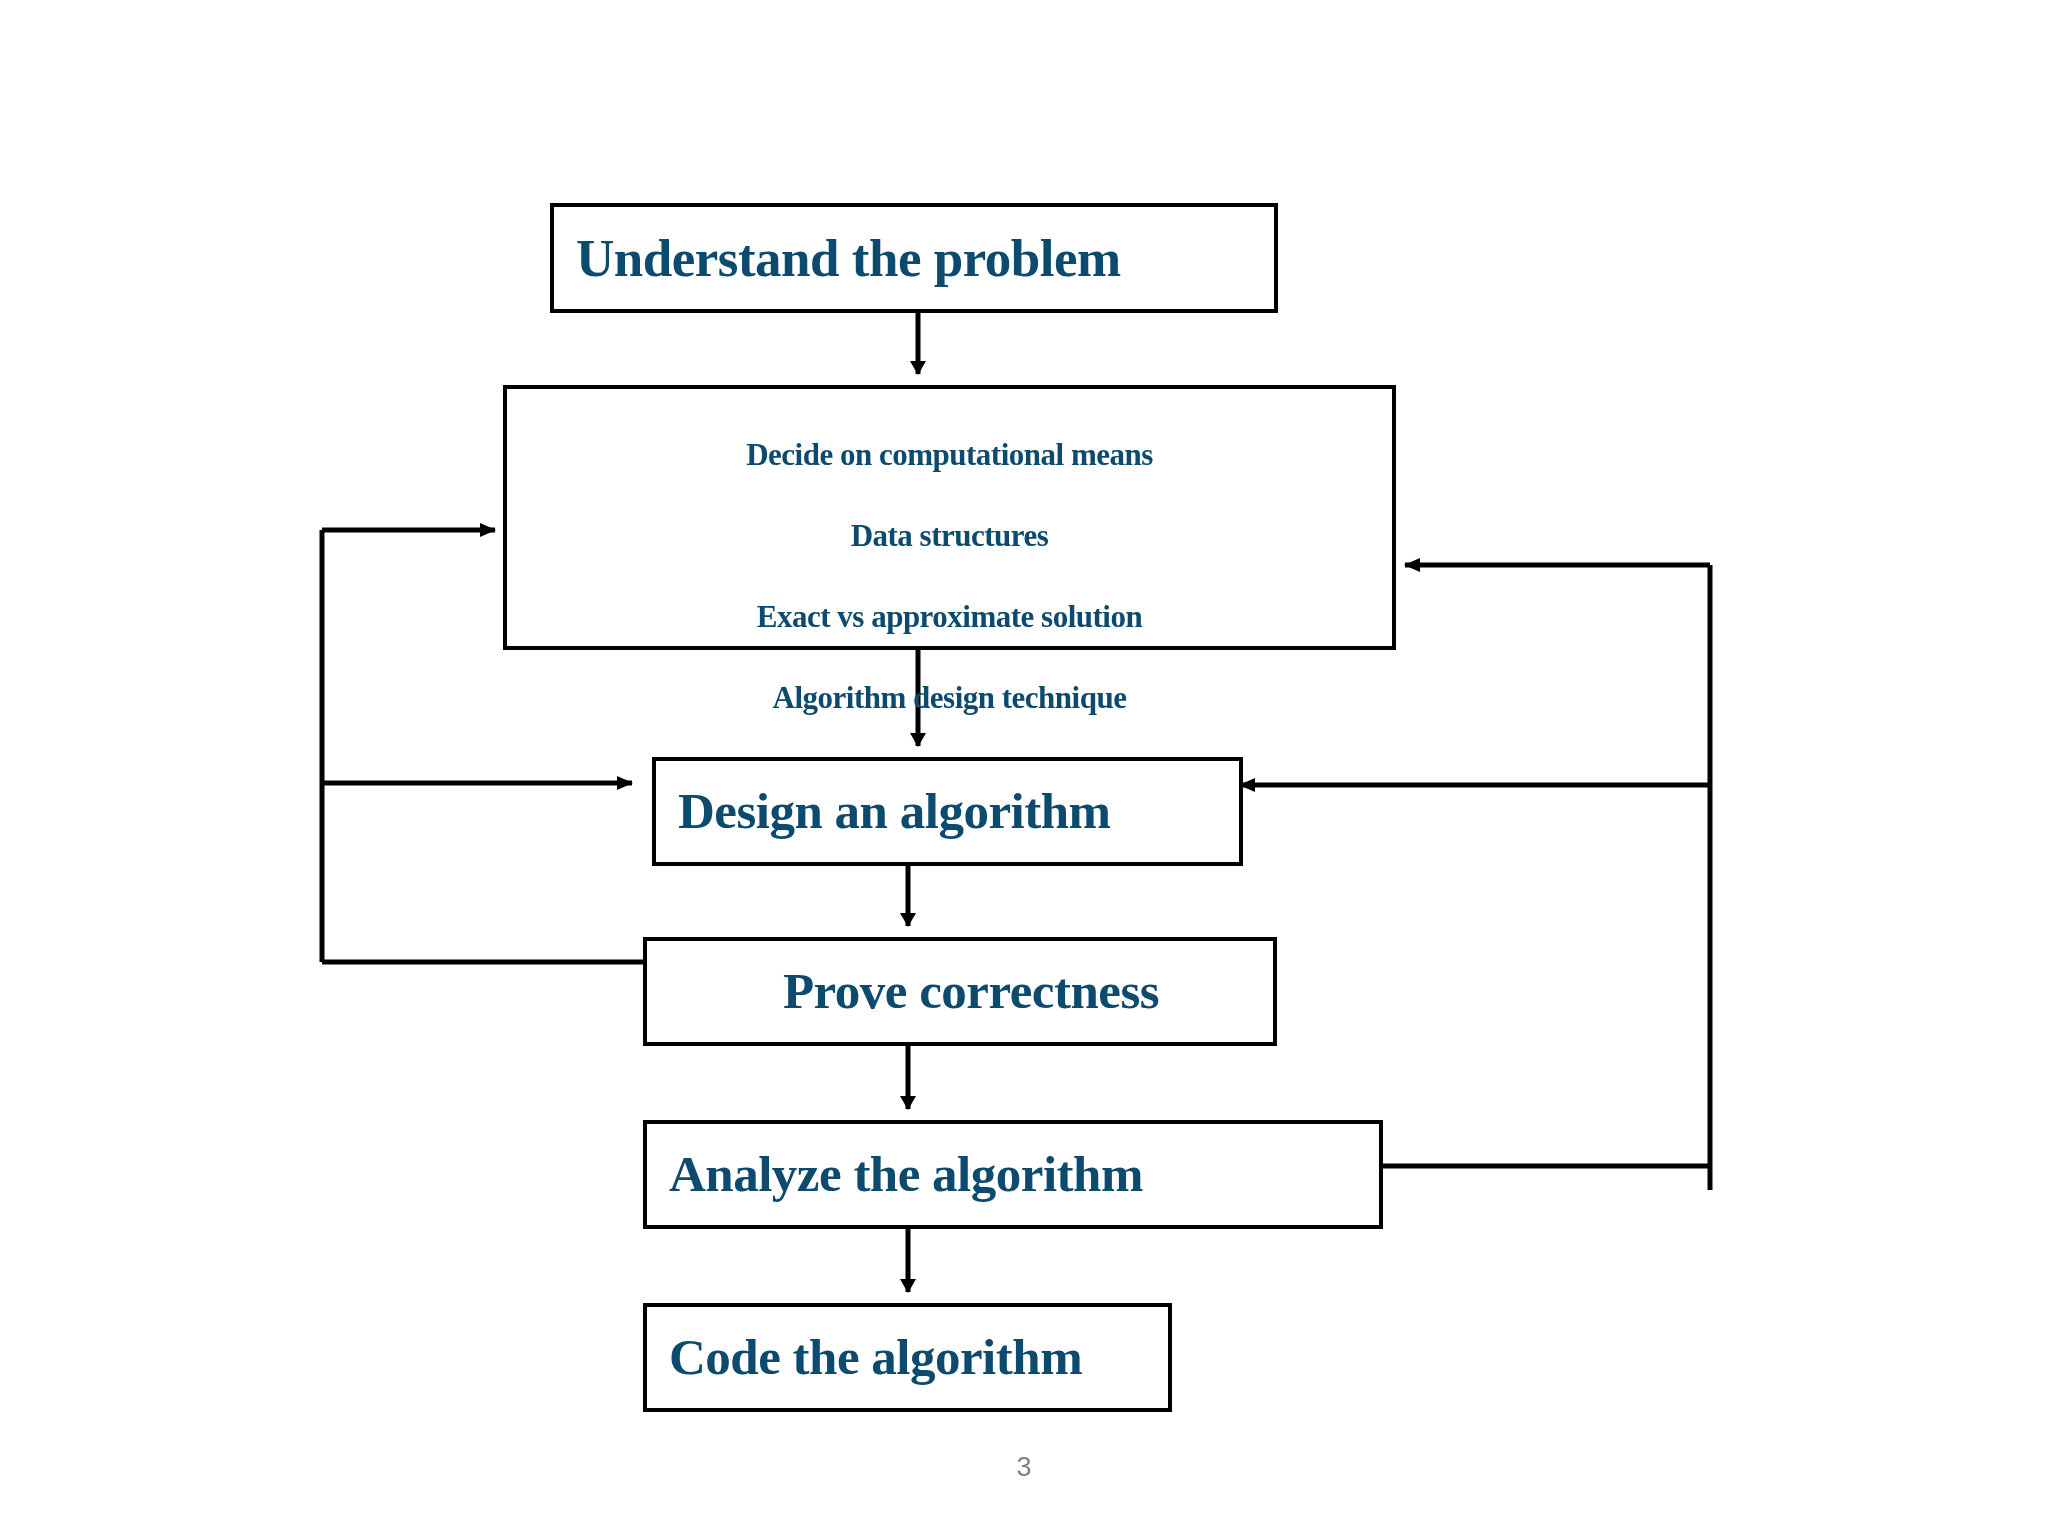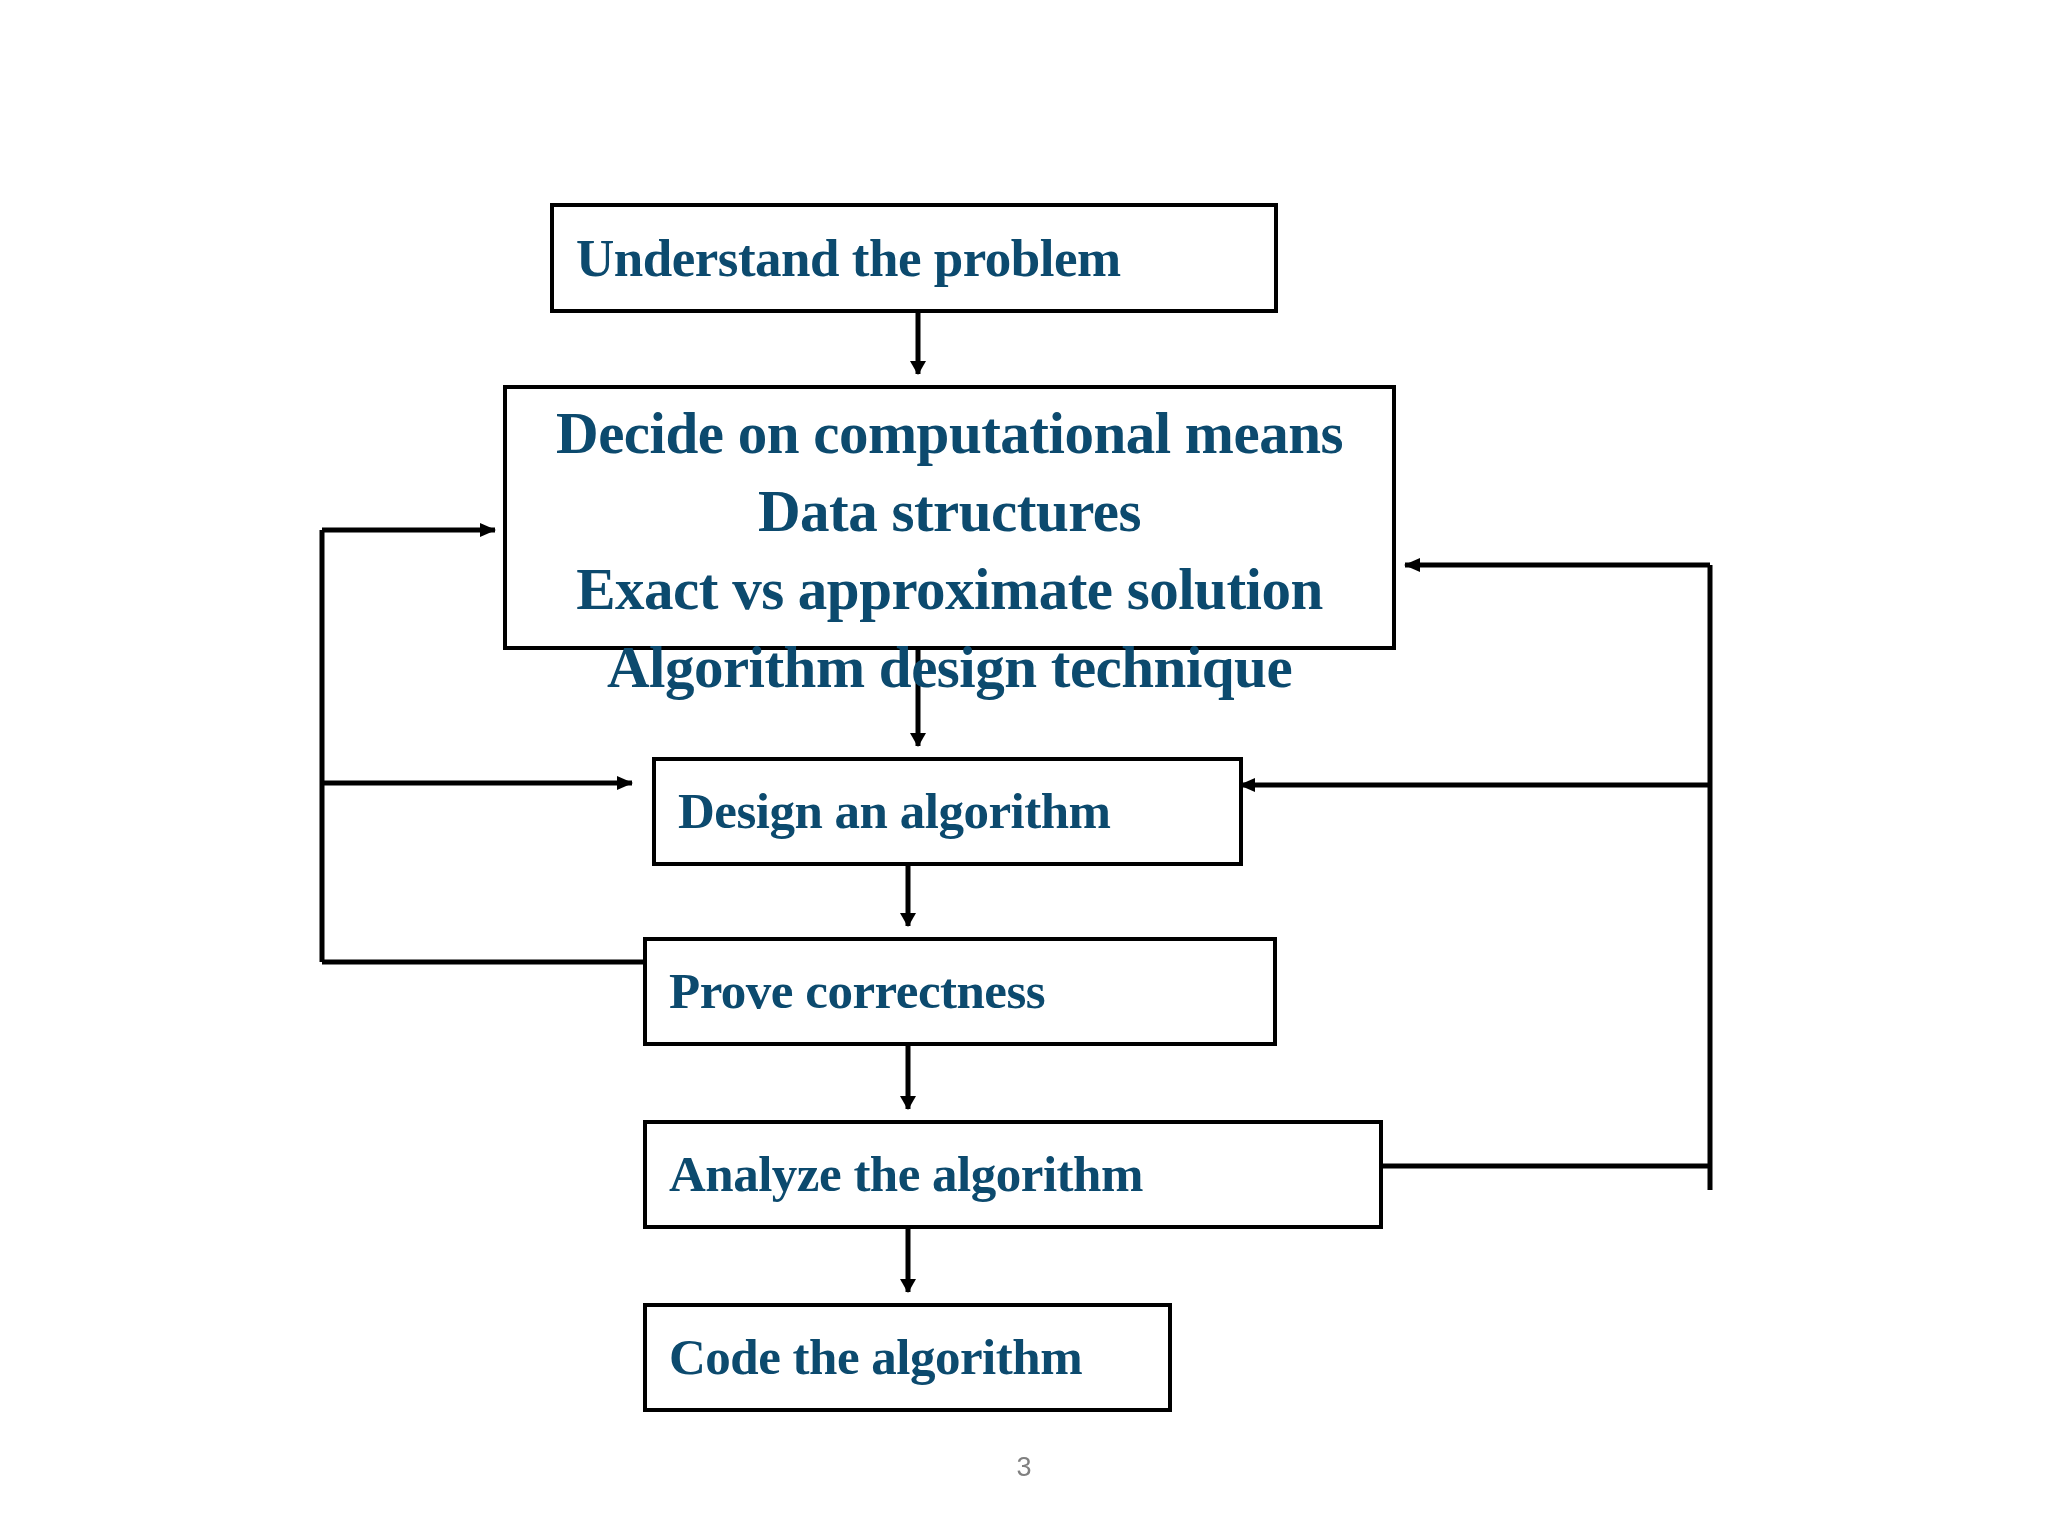--- a/index.html
+++ b/index.html
@@ -56,43 +56,44 @@
   #box-decide {
     left: 503px;
     top: 385px;
     width: 893px;
     height: 265px;
     align-items: center;
     justify-content: flex-start;
     padding-top: 6px;
   }
   #box-decide .node-label {
-    font-size: 59px;
+    font-size: 31px;
     line-height: 1.32;
     text-align: right;
+    margin-top: 40px;
   }
 
   
   #box-design {
     left: 652px;
     top: 757px;
     width: 591px;
     height: 109px;
     align-items: flex-start;
     padding-left: 22px;
   }
   #box-design .node-label { font-size: 51px; }
 
   
   #box-prove {
     left: 643px;
     top: 937px;
     width: 634px;
     height: 109px;
-    align-items: flex-start;
+    align-items: center;
     padding-left: 22px;
   }
   #box-prove .node-label { font-size: 51px; }
 
   
   #box-analyze {
     left: 643px;
     top: 1120px;
     width: 740px;
     height: 109px;

